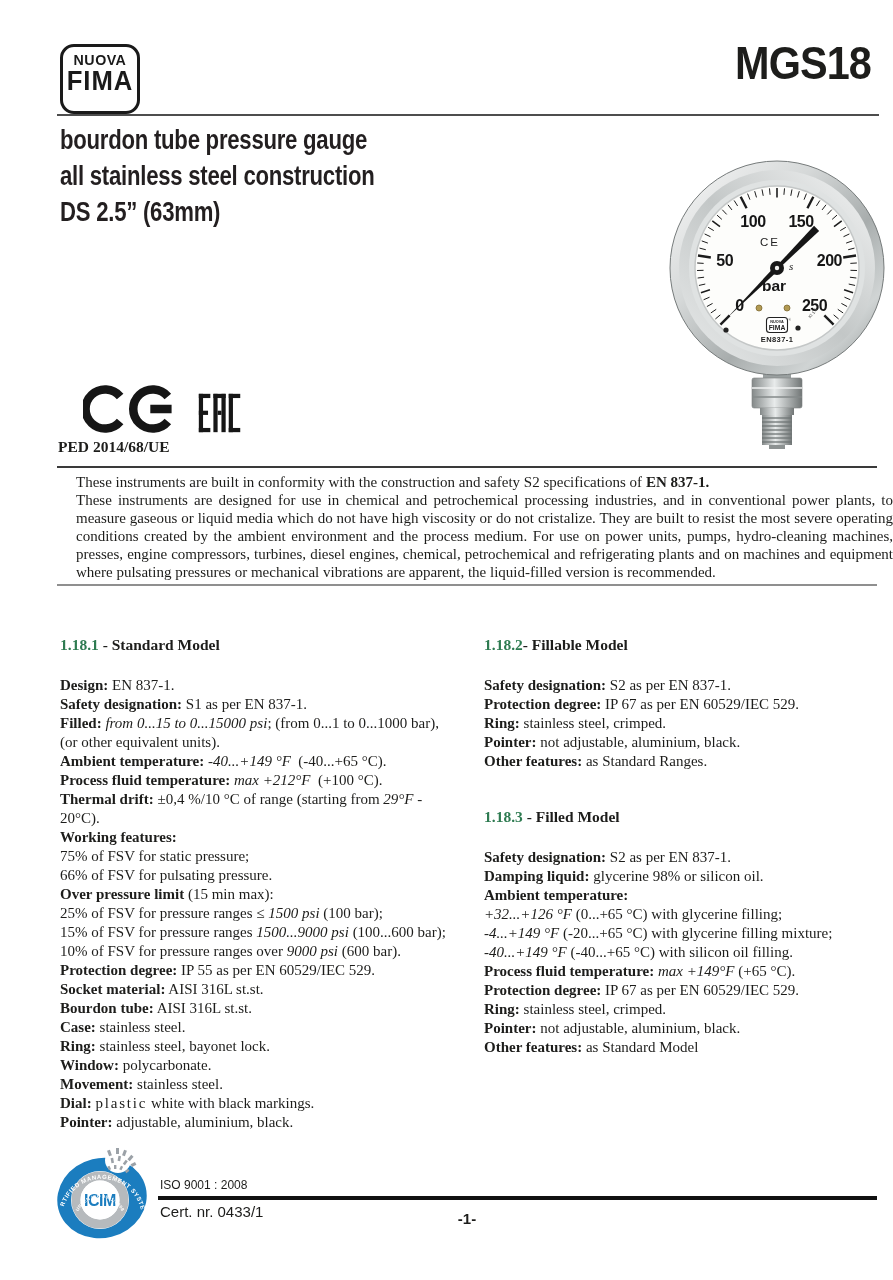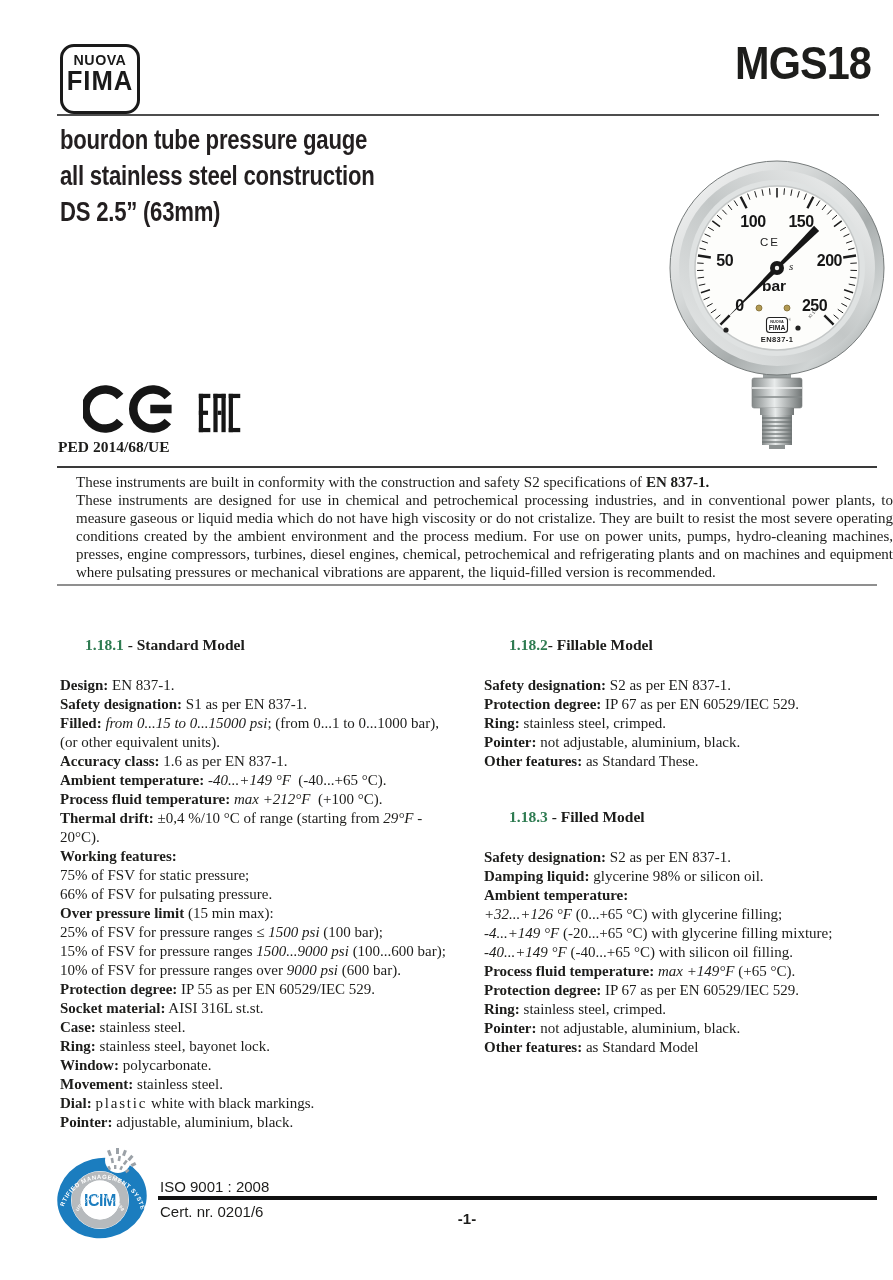--- a/index.html
+++ b/index.html
@@ -24,21 +24,21 @@
   .ped-text{position:absolute;left:58px;top:438px;font-weight:bold;font-size:15.5px;}
   
   .intro{position:absolute;left:76px;top:474px;width:817px;font-size:15px;line-height:17.9px;}
   .intro p{margin:0;}
   .intro .p2{text-align:justify;}
   
   .col{position:absolute;top:636px;width:402px;}
   .col-left{left:60px;}
   .col-right{left:484px;}
   .sec-header{font-size:15.5px;font-weight:bold;margin:0 0 22px 0;}
-  .sec-num{color:#2e7b51;margin-left:25px;}
+  .sec-num{color:#2e7b51;}
   .sec-block-2 .sec-header{margin-top:37px;}
   .spec-line{font-size:15px;line-height:19px;font-family:Liberation Serif, serif;}
   .s-b{font-weight:bold;}
   .s-i{font-style:italic;}
   .s-sp{letter-spacing:1.8px;}
   .s-n{}
   
   .gauge-wrap{position:absolute;left:662px;top:150px;width:230px;height:300px;}
   .dial-num{font-family:"Liberation Sans",sans-serif;font-weight:600;font-size:16px;fill:#161616;letter-spacing:-.5px;}
   .dial-ce{font-family:"Liberation Sans",sans-serif;font-size:11.5px;fill:#222;letter-spacing:2px;text-anchor:middle;}
@@ -47,21 +47,21 @@
   .dial-std{font-family:"Liberation Sans",sans-serif;font-weight:bold;font-size:7.5px;fill:#222;text-anchor:middle;letter-spacing:.4px;}
   .dial-class{font-family:"Liberation Sans",sans-serif;font-size:4.5px;fill:#444;text-anchor:middle;}
   .mini-logo-top{font-family:"Liberation Sans",sans-serif;font-weight:bold;font-size:3.8px;fill:#222;text-anchor:middle;}
   .mini-logo-bottom{font-family:"Liberation Sans",sans-serif;font-weight:bold;font-size:6.8px;fill:#222;text-anchor:middle;}
   .mini-logo-reg{font-size:3.2px;fill:#222;}
   
   .icim{position:absolute;left:52px;top:1146px;width:100px;height:100px;}
   .icim-name{font-family:"Liberation Sans",sans-serif;font-weight:bold;font-size:16px;fill:#1b7dbf;text-anchor:middle;letter-spacing:-.5px;}
   .icim-outer{font-family:"Liberation Sans",sans-serif;font-weight:bold;font-size:6px;fill:#ffffff;letter-spacing:.6px;}
   .icim-ring{font-family:"Liberation Sans",sans-serif;font-weight:bold;font-size:4.6px;fill:#ffffff;letter-spacing:.3px;}
-  .iso-text{position:absolute;left:160px;top:1178px;font-family:"Liberation Sans",sans-serif;font-size:15px;color:#1d1d1b;}
+  .iso-text{position:absolute;left:160px;top:1178px;font-family:"Liberation Sans",sans-serif;font-size:12px;color:#1d1d1b;}
   .footer-bar{position:absolute;left:158px;top:1196px;width:719px;height:4px;background:#111;}
   .cert-text{position:absolute;left:160px;top:1203px;font-family:"Liberation Sans",sans-serif;font-size:15px;color:#1d1d1b;}
   .page-number{position:absolute;left:57px;top:1210px;width:820px;text-align:center;
       font-family:"Liberation Sans",sans-serif;font-weight:bold;font-size:15px;color:#1d1d1b;}
 </style>
 </head>
 <body>
 
 <div class="page">
 
@@ -246,53 +246,53 @@
 
   <div class="col col-left">
     <div class="sec-header">
       <span class="sec-num">1.18.1</span><span class="sec-title"> - Standard Model</span>
     </div>
     <div class="sec-lines">
         <div class="spec-line"><span class="s-b">Design:</span><span class="s-n"> EN 837-1.</span></div>
         <div class="spec-line"><span class="s-b">Safety designation:</span><span class="s-n"> S1 as per EN 837-1.</span></div>
         <div class="spec-line"><span class="s-b">Filled:</span><span class="s-i"> from 0...15 to 0...15000 psi</span><span class="s-n">; (from 0...1 to 0...1000 bar),</span></div>
         <div class="spec-line"><span class="s-n">(or other equivalent units).</span></div>
-        <div class="spec-line"><span class="s-b">Accuracy class:</span><span class="s-n"> 1.6 as per EN 837-1.</span></div>
         <div class="spec-line"><span class="s-b">Ambient temperature:</span><span class="s-i"> -40...+149 °F</span><span class="s-n">&nbsp; (-40...+65 °C).</span></div>
         <div class="spec-line"><span class="s-b">Process fluid temperature:</span><span class="s-i"> max +212°F</span><span class="s-n">&nbsp; (+100 °C).</span></div>
         <div class="spec-line"><span class="s-b">Thermal drift:</span><span class="s-n"> ±0,4 %/10 °C of range (starting from </span><span class="s-i">29°F</span><span class="s-n"> - 20°C).</span></div>
         <div class="spec-line"><span class="s-b">Working features:</span></div>
         <div class="spec-line"><span class="s-n">75% of FSV for static pressure;</span></div>
         <div class="spec-line"><span class="s-n">66% of FSV for pulsating pressure.</span></div>
         <div class="spec-line"><span class="s-b">Over pressure limit</span><span class="s-n"> (15 min max):</span></div>
         <div class="spec-line"><span class="s-n">25% of FSV for pressure ranges ≤ </span><span class="s-i">1500 psi</span><span class="s-n"> (100 bar);</span></div>
         <div class="spec-line"><span class="s-n">15% of FSV for pressure ranges </span><span class="s-i">1500...9000 psi</span><span class="s-n"> (100...600 bar);</span></div>
         <div class="spec-line"><span class="s-n">10% of FSV for pressure ranges over </span><span class="s-i">9000 psi</span><span class="s-n"> (600 bar).</span></div>
         <div class="spec-line"><span class="s-b">Protection degree:</span><span class="s-n"> IP 55 as per EN 60529/IEC 529.</span></div>
         <div class="spec-line"><span class="s-b">Socket material:</span><span class="s-n"> AISI 316L st.st.</span></div>
+        <div class="spec-line"><span class="s-b">Bourdon tube:</span><span class="s-n"> AISI 316L st.st.</span></div>
         <div class="spec-line"><span class="s-b">Case:</span><span class="s-n"> stainless steel.</span></div>
         <div class="spec-line"><span class="s-b">Ring:</span><span class="s-n"> stainless steel, bayonet lock.</span></div>
         <div class="spec-line"><span class="s-b">Window:</span><span class="s-n"> polycarbonate.</span></div>
         <div class="spec-line"><span class="s-b">Movement:</span><span class="s-n"> stainless steel.</span></div>
         <div class="spec-line"><span class="s-b">Dial:</span><span class="s-n"> </span><span class="s-sp">plastic</span><span class="s-n"> white with black markings.</span></div>
         <div class="spec-line"><span class="s-b">Pointer:</span><span class="s-n"> adjustable, aluminium, black.</span></div>
       </div>
   </div>
 
   <div class="col col-right">
     <div class="sec-block-1">
       <div class="sec-header">
         <span class="sec-num">1.18.2</span><span class="sec-title">- Fillable Model</span>
       </div>
       <div class="sec-lines">
           <div class="spec-line"><span class="s-b">Safety designation:</span><span class="s-n"> S2 as per EN 837-1.</span></div>
           <div class="spec-line"><span class="s-b">Protection degree:</span><span class="s-n"> IP 67 as per EN 60529/IEC 529.</span></div>
           <div class="spec-line"><span class="s-b">Ring:</span><span class="s-n"> stainless steel, crimped.</span></div>
           <div class="spec-line"><span class="s-b">Pointer:</span><span class="s-n"> not adjustable, aluminium, black.</span></div>
-          <div class="spec-line"><span class="s-b">Other features:</span><span class="s-n"> as Standard These.</span></div>
+          <div class="spec-line"><span class="s-b">Other features:</span><span class="s-n"> as Standard Ranges.</span></div>
         </div>
     </div>
     <div class="sec-block-2">
       <div class="sec-header">
         <span class="sec-num">1.18.3</span><span class="sec-title"> - Filled Model</span>
       </div>
       <div class="sec-lines">
           <div class="spec-line"><span class="s-b">Safety designation:</span><span class="s-n"> S2 as per EN 837-1.</span></div>
           <div class="spec-line"><span class="s-b">Damping liquid:</span><span class="s-n"> glycerine 98% or silicon oil.</span></div>
           <div class="spec-line"><span class="s-b">Ambient temperature:</span></div>
@@ -331,16 +331,16 @@
       <rect x="68" y="20" width="2.4" height="4" transform="rotate(25 69.2 22)"></rect>
       <rect x="56" y="20" width="2.4" height="4" transform="rotate(-25 57.2 22)"></rect>
       <rect x="74" y="23" width="2.4" height="4" transform="rotate(50 75.2 25)"></rect>
     </g>
     <text class="icim-name" x="48" y="60">ICIM</text>
     <text class="icim-ring"><textPath href="#arcIn" startOffset="50%" text-anchor="middle">UNI EN ISO 9001:2008</textPath></text>
     <text class="icim-outer"><textPath href="#arcOut" startOffset="50%" text-anchor="middle">CERTIFIED MANAGEMENT SYSTEM</textPath></text>
   </svg>
   <div class="iso-text">ISO 9001 : 2008</div>
   <div class="footer-bar"></div>
-  <div class="cert-text">Cert. nr. 0201/6</div>
+  <div class="cert-text">Cert. nr. 0433/1</div>
   <div class="page-number">-1-</div>
 
 </div>
 
 </body></html>

